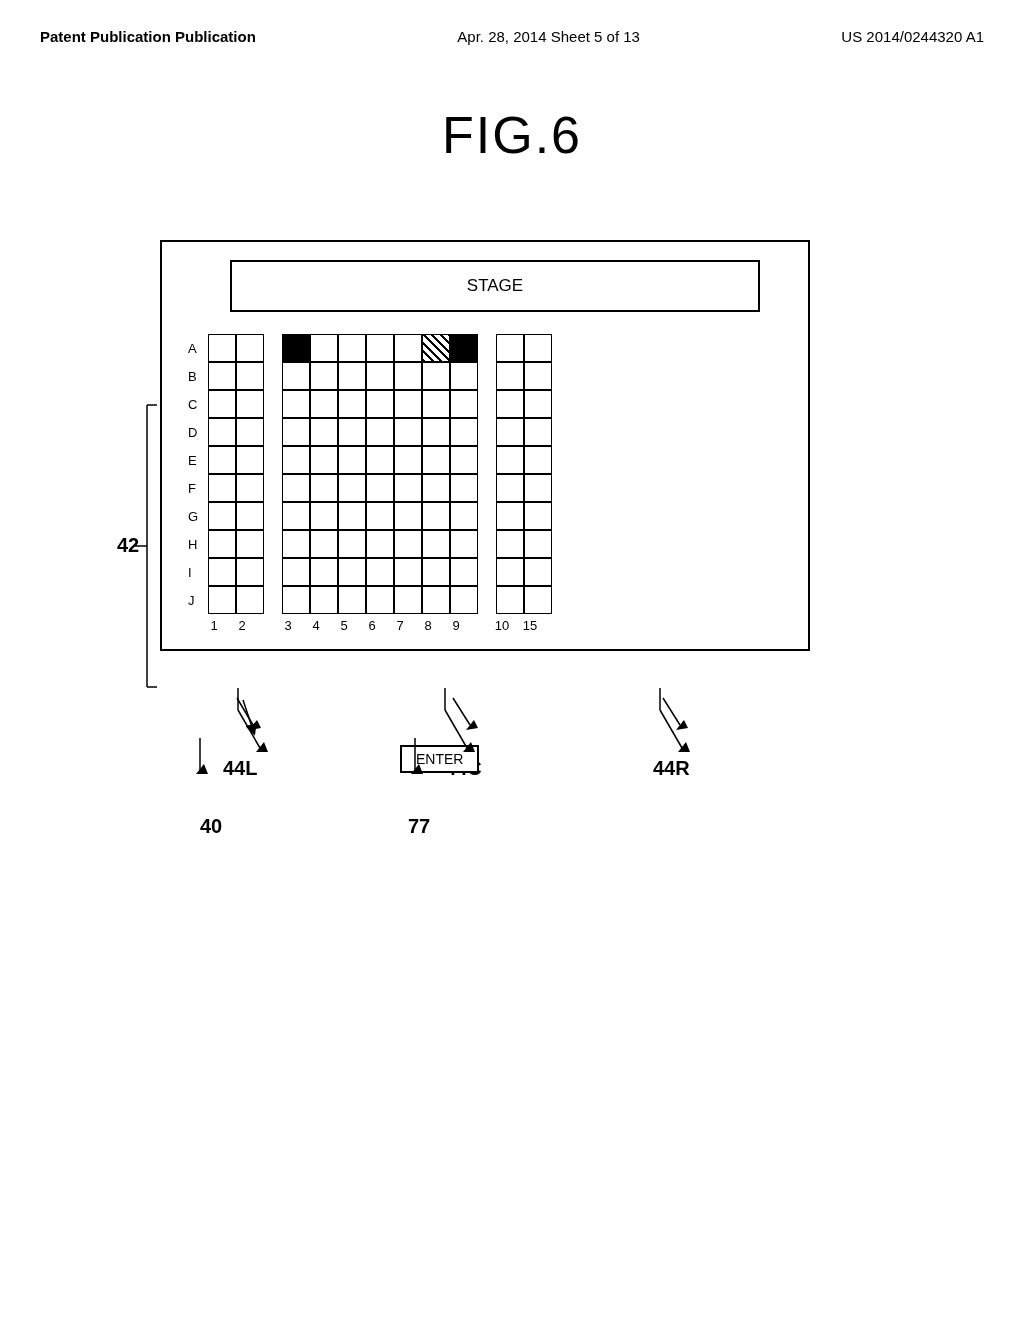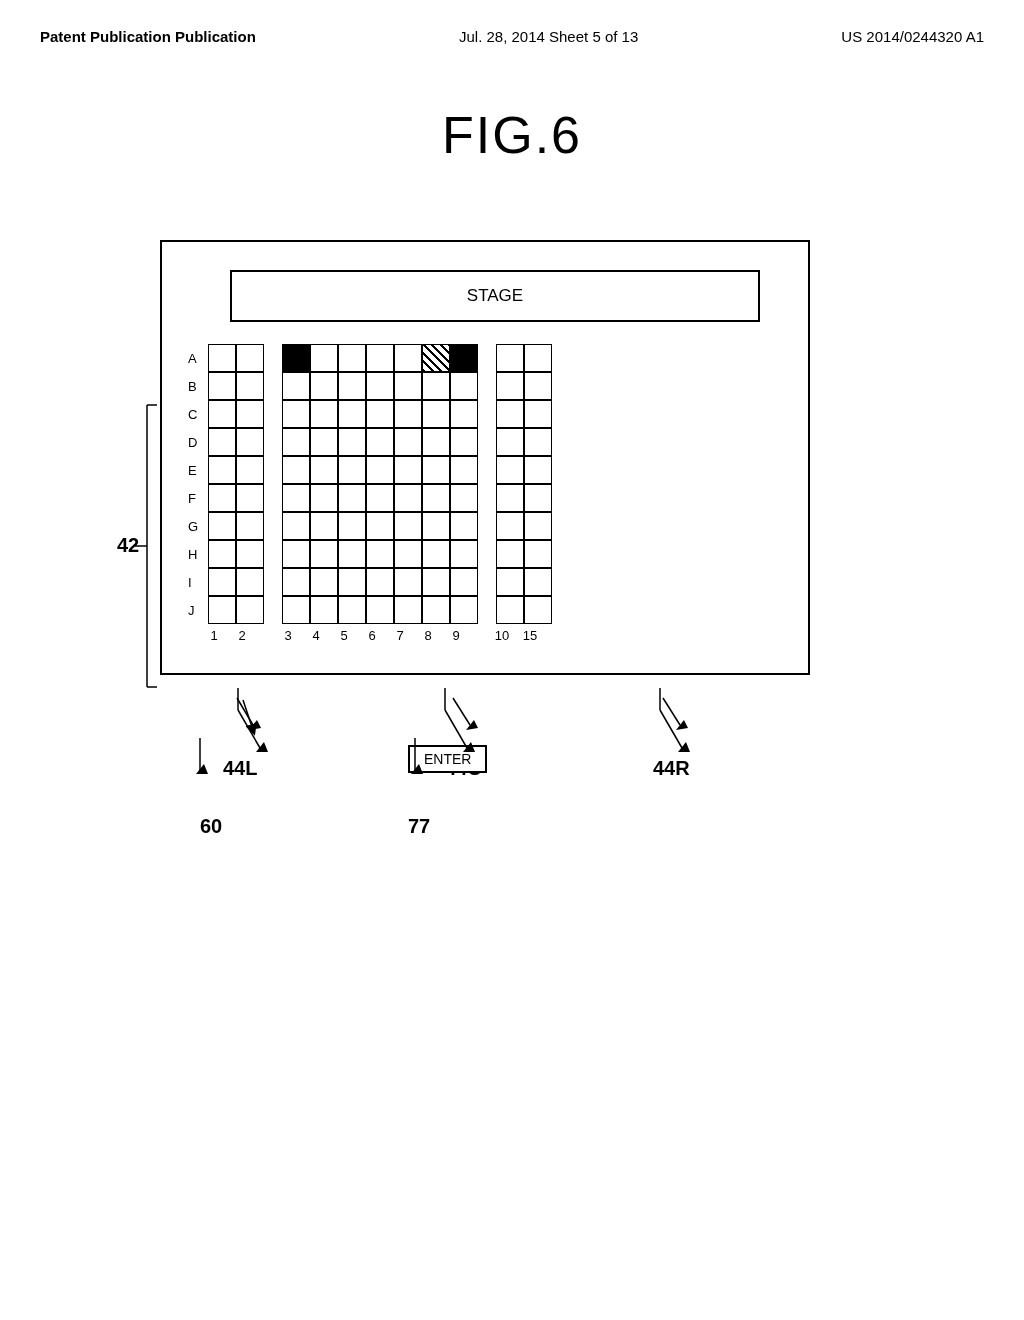--- a/index.html
+++ b/index.html
@@ -38,32 +38,32 @@
       font-weight: normal;
       margin-top: 60px;
       letter-spacing: 2px;
     }
   </style>
 </head>
 <body>
 
 <div class="header">
   <span class="header-left">Patent Publication Publication</span>
-  <span class="header-center">Jul. 28, 2014  Sheet 5 of 13</span>
+  <span class="header-center">Apr. 28, 2014  Sheet 5 of 13</span>
   <span class="header-right">US 2014/0244320 A1</span>
 </div>
 
 <div class="figure-title">FIG.6</div>
 
 <div style="position:absolute; top:240px; left:105px; width:800px; height:950px;">
 
   <div style="position:absolute; top:0; left:55px; width:650px; border:2px solid #000;">
 
 
-    <div style="padding:18px 18px 30px 18px;margin-top:10px;">
+    <div style="padding:18px 18px 16px 18px;">
 
       <div style="border:2px solid #000; text-align:center; padding:14px; font-size:17px; margin: 0 30px 22px 50px;">STAGE</div>
 
       <div style="display:flex; align-items:flex-start; margin-left:8px;">
 
         <div style="display:flex; flex-direction:column; margin-right:4px; margin-top:0;">
           <div style="height:28px;width:16px;display:flex;align-items:center;font-size:13px;">A</div>
           <div style="height:28px;width:16px;display:flex;align-items:center;font-size:13px;">B</div>
           <div style="height:28px;width:16px;display:flex;align-items:center;font-size:13px;">C</div>
           <div style="height:28px;width:16px;display:flex;align-items:center;font-size:13px;">D</div>
@@ -315,23 +315,23 @@
 
     <text x="340" y="535" font-size="20" font-weight="bold" font-family="Arial">44C</text>
 
     <line x1="558" y1="458" x2="575" y2="485" stroke="#000" stroke-width="1.5"></line>
     <polygon points="571,490 579,480 583,488" fill="#000"></polygon>
 
     <text x="548" y="535" font-size="20" font-weight="bold" font-family="Arial">44R</text>
 
   </svg>
 
-  <div style="position:absolute; top:575px; left:95px; font-size:20px; font-weight:bold;">60</div>
-
-  <div style="position:absolute; top:505px; left:303px; border:2px solid #000; padding:4px 14px; font-size:14px; background:#fff;">ENTER</div>
+  <div style="position:absolute; top:575px; left:95px; font-size:20px; font-weight:bold;">40</div>
+
+  <div style="position:absolute; top:505px; left:295px; border:2px solid #000; padding:4px 14px; font-size:14px; background:#fff;">ENTER</div>
 
   <div style="position:absolute; top:575px; left:303px; font-size:20px; font-weight:bold;">77</div>
 
   <svg style="position:absolute;top:440px;left:0;width:700px;height:200px;overflow:visible;">
 
     <line x1="133" y1="8" x2="133" y2="30" stroke="#000" stroke-width="1.5"></line>
     <line x1="133" y1="30" x2="155" y2="68" stroke="#000" stroke-width="1.5"></line>
     <polygon points="151,72 159,62 163,72" fill="#000"></polygon>
 
     <line x1="340" y1="8" x2="340" y2="30" stroke="#000" stroke-width="1.5"></line>

